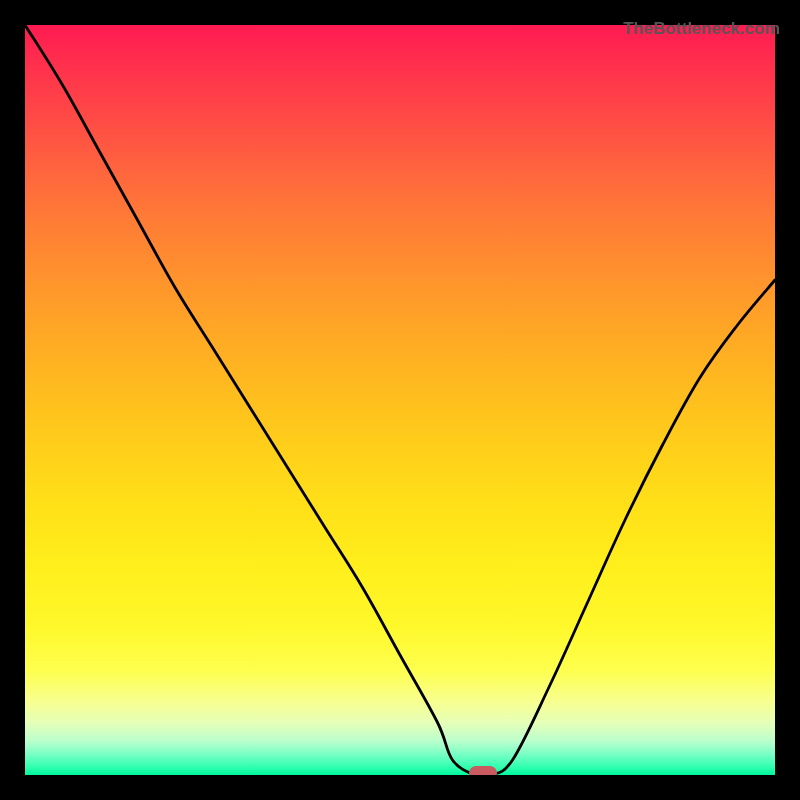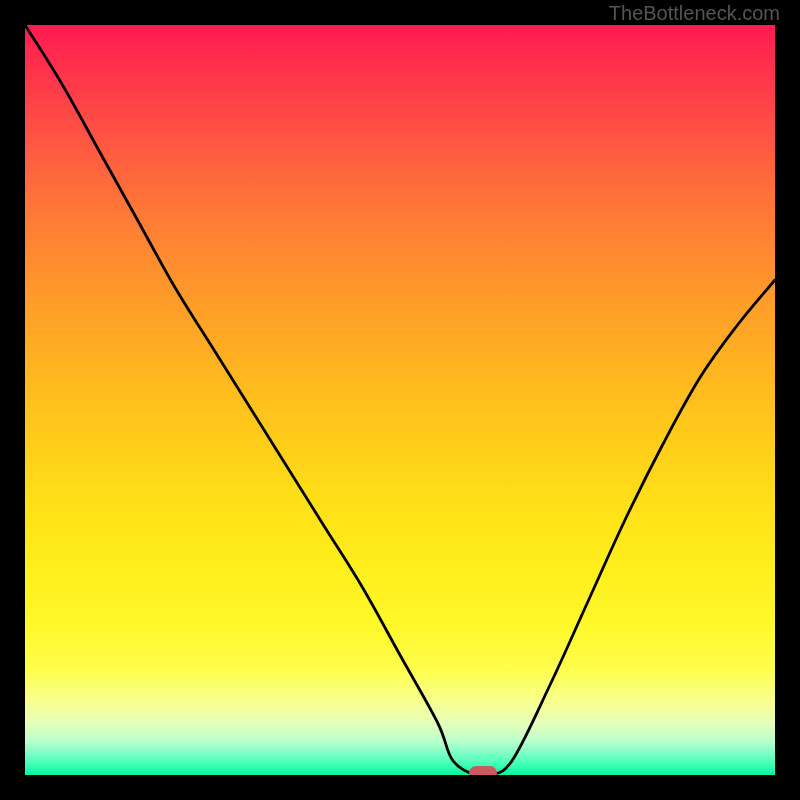--- a/index.html
+++ b/index.html
@@ -6,25 +6,25 @@
     margin: 0;
     padding: 0;
     width: 800px;
     height: 800px;
     background: #000;
     font-family: Arial, sans-serif;
     position: relative;
   }
   .watermark {
     position: absolute;
-    top: 2px;
+    top: 19px;
     right: 20px;
     color: #555;
-    font-size: 20px;
-    font-weight: 400;
+    font-size: 17px;
+    font-weight: 700;
     z-index: 10;
   }
   .plot-area {
     position: absolute;
     left: 25px;
     top: 25px;
     width: 750px;
     height: 750px;
     overflow: hidden;
   }

